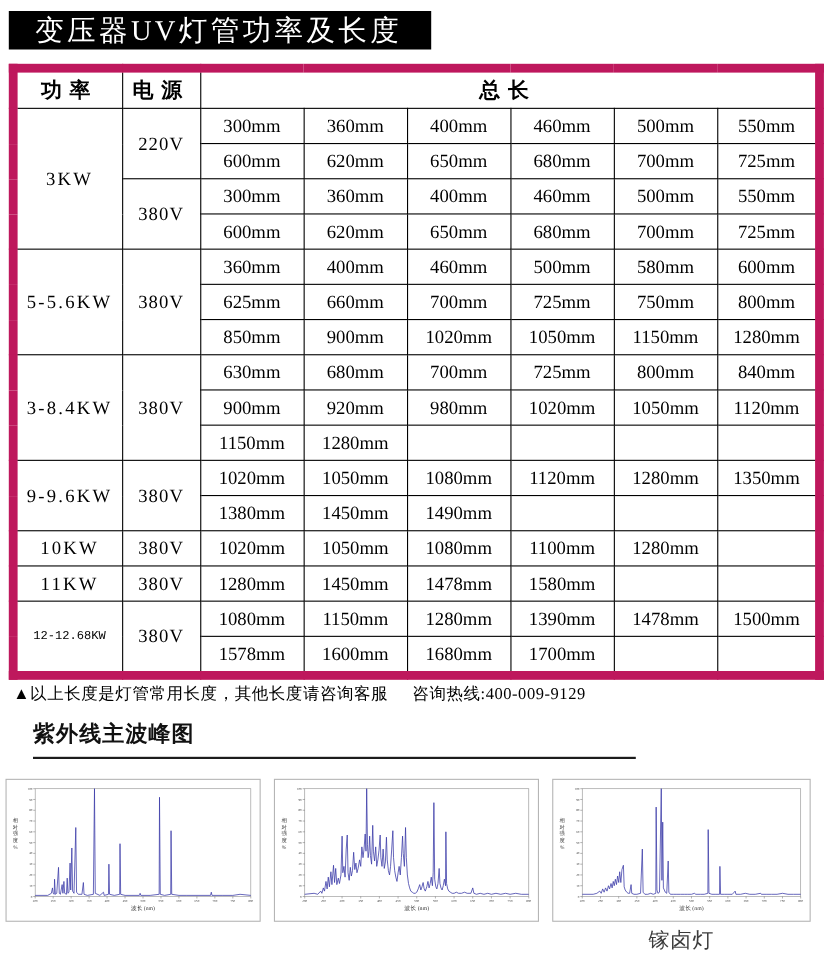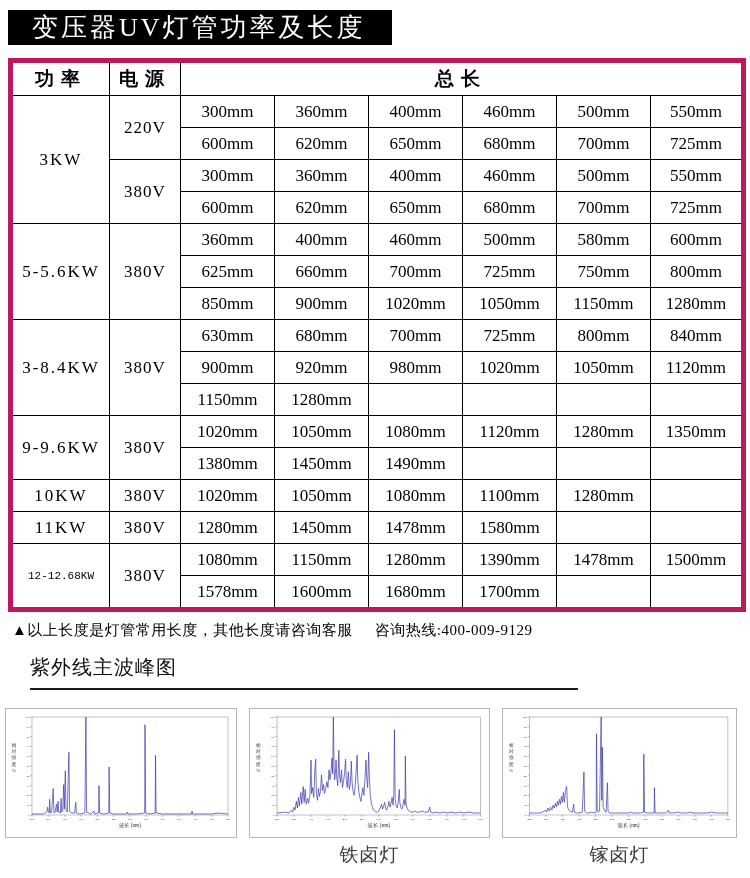--- a/index.html
+++ b/index.html
@@ -9,21 +9,21 @@
     overflow:hidden;
   }
   .title-banner{
     position:absolute;left:8px;top:10px;height:35px;background:#000;
     color:#fff;display:inline-block;line-height:35px;padding:0 26px 0 24px;
     font-size:26px;letter-spacing:3px;white-space:nowrap;
   }
   table.spec-table{
     position:absolute;left:8px;top:58px;width:733px;
     border-collapse:collapse;table-layout:fixed;
-    border:5px solid #be185d;
+    border:8px solid #be185d;
   }
   table.spec-table th, table.spec-table td{
     border:1px solid #000;text-align:center;vertical-align:middle;
     padding:0;overflow:hidden;white-space:nowrap;
   }
   table.spec-table th{height:32px;font-size:19px;font-weight:bold;letter-spacing:7px;}
   table.spec-table td{height:31px;font-size:17px;}
   td.power-cell{font-size:17px;letter-spacing:2px;margin-left:36px;}
   td.power-cell.small{font-size:11px;letter-spacing:0;font-family:Liberation Mono, monospace;}
   td.source-cell{font-size:17px;letter-spacing:1px;}
@@ -31,21 +31,21 @@
     position:absolute;left:12px;top:621px;width:720px;
     font-size:15px;letter-spacing:0.5px;white-space:nowrap;
   }
   .note .hotline{margin-left:22px;}
   .section-title-wrap{
     position:absolute;left:30px;top:654px;width:548px;
     border-bottom:2px solid #1c1c1c;padding-bottom:7px;
   }
   .section-title-wrap span{
     font-family:"Liberation Sans","DejaVu Sans",sans-serif;
-    font-weight:normal;font-size:20px;letter-spacing:1px;color:#111;
+    font-weight:bold;font-size:20px;letter-spacing:1px;color:#111;
   }
   .charts{position:absolute;left:0;top:708px;width:750px;height:170px;}
   .chart-panel{
     position:absolute;top:0;height:130px;background:#fff;
     border:1px solid #b5b5b5;box-sizing:border-box;
   }
   .chart-panel svg{width:100%;height:100%;display:block;}
   .chart-caption{
     position:absolute;top:134px;text-align:center;
     font-size:19px;color:#3c3c3c;letter-spacing:1px;
@@ -337,21 +337,20 @@
         <text x="23.4" y="28.599999999999994" text-anchor="end" font-size="2.9" fill="#333">80</text>
         <line x1="24.2" y1="17.799999999999997" x2="26" y2="17.799999999999997" stroke="#555" stroke-width="0.4"></line>
         <text x="23.4" y="18.799999999999997" text-anchor="end" font-size="2.9" fill="#333">90</text>
         <line x1="24.2" y1="8" x2="26" y2="8" stroke="#555" stroke-width="0.4"></line>
         <text x="23.4" y="9" text-anchor="end" font-size="2.9" fill="#333">100</text>
         <polyline points="26.0,104.0 34.2,103.1 37.4,104.0 40.0,101.1 41.0,103.1 42.3,98.2 43.3,101.1 44.6,92.3 45.6,99.1 46.6,88.4 47.6,97.2 48.9,83.5 49.8,95.2 51.2,77.6 52.1,93.3 53.1,80.5 54.1,95.2 55.4,89.3 56.4,94.2 57.7,86.4 58.7,51.1 59.3,84.4 60.3,78.6 61.3,88.4 62.3,62.9 63.2,50.1 63.9,84.4 64.9,91.3 65.9,79.5 66.8,87.4 67.8,82.5 68.8,65.8 69.8,81.5 70.8,75.6 71.7,84.4 72.7,80.5 74.0,72.7 75.0,78.6 76.0,60.9 77.0,70.7 77.9,62.9 78.9,49.2 79.6,64.8 80.2,8.0 80.9,59.0 81.5,70.7 82.2,64.8 82.8,51.1 83.5,68.8 84.5,76.6 85.5,41.3 86.1,64.8 87.1,73.7 88.1,60.9 89.0,78.6 90.0,72.7 91.0,63.9 92.0,50.1 92.6,70.7 93.6,78.6 94.6,62.9 95.6,80.5 96.6,74.6 97.5,52.1 98.2,72.7 99.2,82.5 100.2,86.4 101.1,78.6 102.1,62.9 103.1,46.2 103.7,70.7 104.7,82.5 105.7,88.4 106.7,92.3 107.7,84.4 108.6,78.6 109.6,86.4 110.6,70.7 111.6,51.1 112.2,66.8 113.2,78.6 114.2,43.3 114.9,70.7 115.8,86.4 116.8,94.2 117.8,98.2 118.8,101.1 120.1,102.1 121.4,103.1 122.7,103.1 124.0,102.1 125.3,99.1 126.6,95.2 127.6,100.1 128.6,97.2 129.6,93.3 130.5,99.1 131.5,101.1 132.8,97.2 133.8,92.3 134.8,98.2 135.8,94.2 136.7,88.4 137.7,96.2 138.4,84.4 139.0,20.7 139.7,90.3 140.7,97.2 141.6,99.1 142.6,94.2 143.6,80.5 144.3,94.2 145.2,98.2 146.2,100.1 147.2,96.2 148.2,90.3 149.2,96.2 149.5,47.2 150.1,94.2 151.1,99.1 152.1,101.1 153.4,102.1 155.0,103.1 156.7,103.1 158.6,102.1 160.6,103.1 163.2,103.1 165.8,102.1 168.1,103.1 171.4,103.1 173.0,98.2 174.0,103.1 176.3,104.0 179.5,103.1 182.8,104.0 186.1,103.1 189.3,104.0 193.3,103.1 197.5,104.0 201.7,103.1 205.7,104.0 210.6,103.1 215.5,104.0 222.0,104.0" fill="none" stroke="#3b3ba8" stroke-width="0.7" stroke-linejoin="round"></polyline>
         <text x="124" y="118" text-anchor="middle" font-size="5.2" fill="#333">波长 (nm)</text>
         <text x="8" y="38" text-anchor="middle" font-size="4.8" fill="#333"><tspan x="8" dy="0">相</tspan><tspan x="8" dy="6.2">对</tspan><tspan x="8" dy="6.2">强</tspan><tspan x="8" dy="6.2">度</tspan><tspan x="8" dy="6.2">%</tspan></text>
       </svg>
     </div>
-    <div class="chart-caption" style="left: 249px; width: 241px;">铁卤灯</div>
     <div class="chart-panel" style="left: 502px; width: 235px;">
       <svg viewBox="0 0 230 128" preserveAspectRatio="none">
         <rect x="26" y="8" width="196" height="98" fill="#ffffff" stroke="#9a9a9a" stroke-width="0.6"></rect>
         <line x1="26" y1="106" x2="26" y2="107.8" stroke="#555" stroke-width="0.4"></line>
         <text x="26" y="111.2" text-anchor="middle" font-size="2.9" fill="#333">200</text>
         <line x1="42.33333333333333" y1="106" x2="42.33333333333333" y2="107.8" stroke="#555" stroke-width="0.4"></line>
         <text x="42.33333333333333" y="111.2" text-anchor="middle" font-size="2.9" fill="#333">250</text>
         <line x1="58.666666666666664" y1="106" x2="58.666666666666664" y2="107.8" stroke="#555" stroke-width="0.4"></line>
         <text x="58.666666666666664" y="111.2" text-anchor="middle" font-size="2.9" fill="#333">300</text>
         <line x1="75" y1="106" x2="75" y2="107.8" stroke="#555" stroke-width="0.4"></line>

